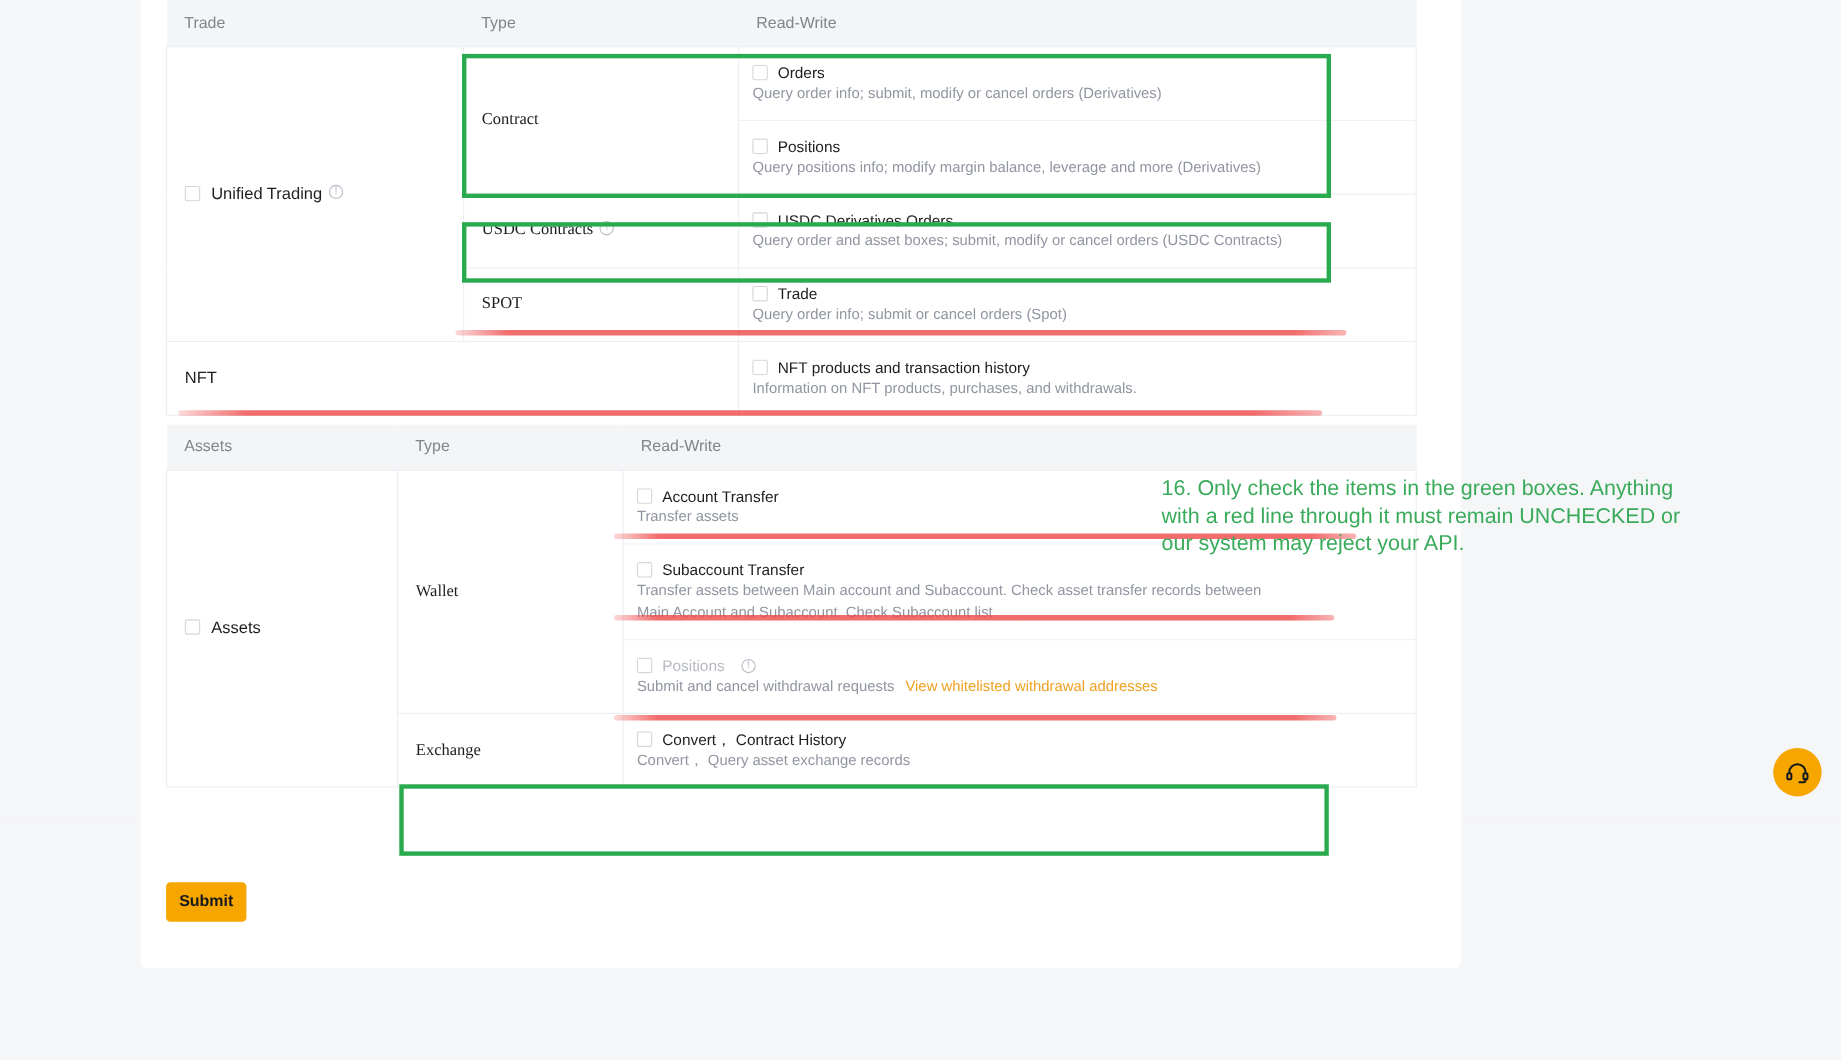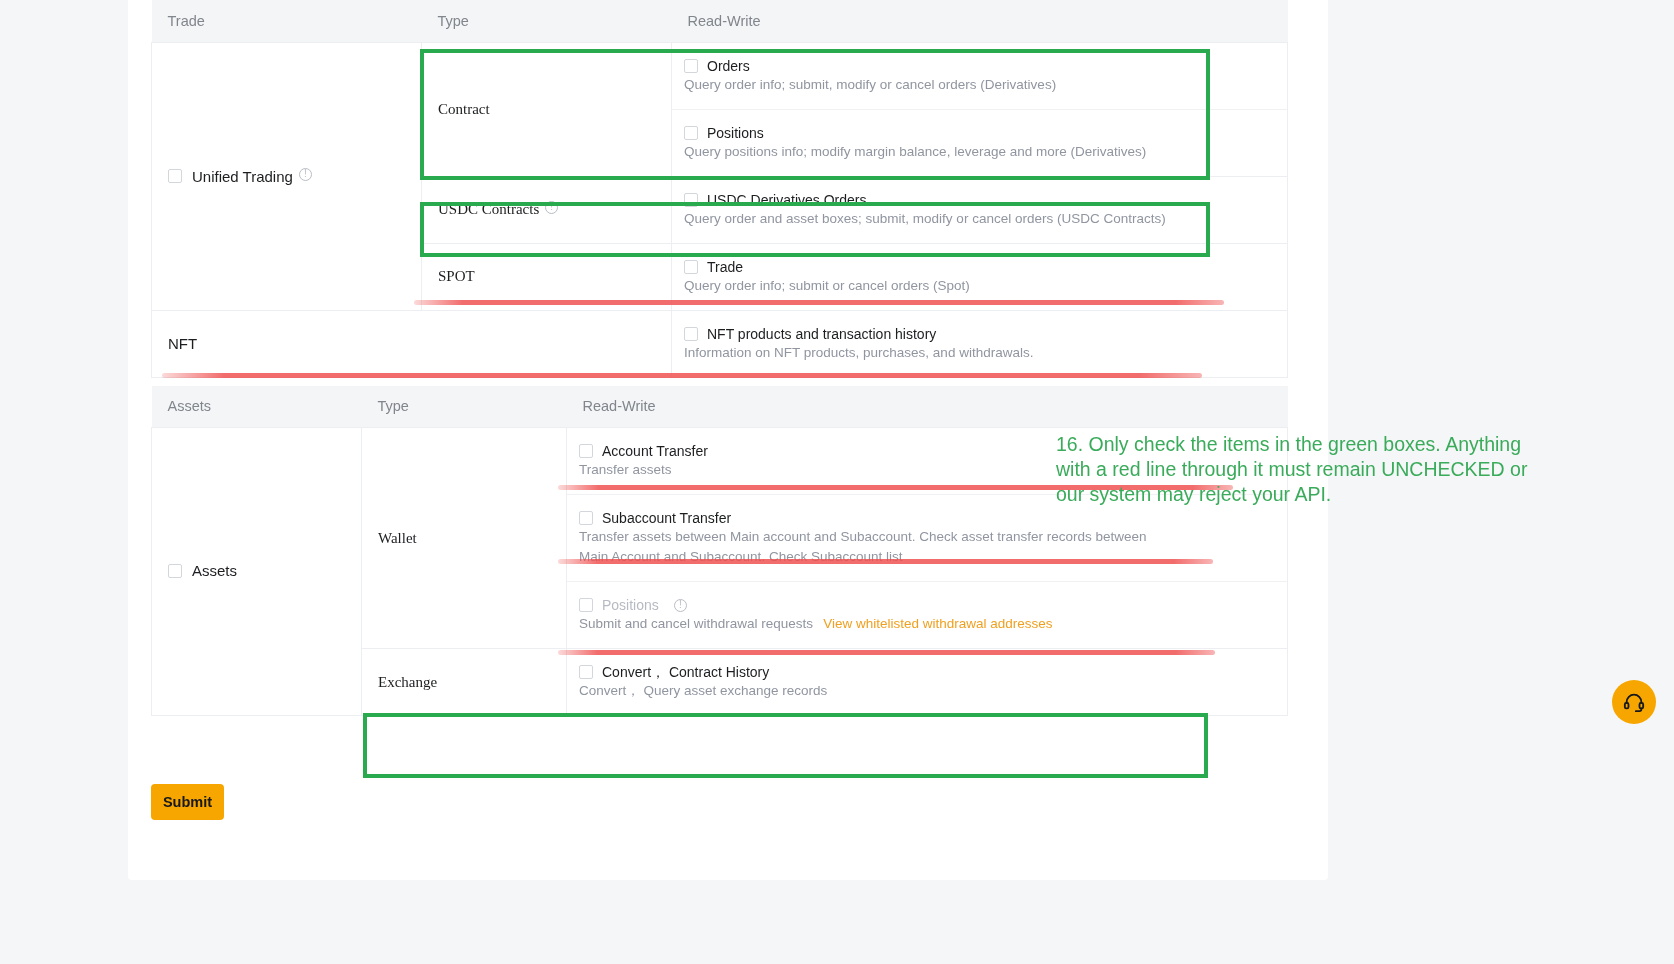--- a/index.html
+++ b/index.html
@@ -342,21 +342,21 @@
                   <span>Convert， Contract History</span>
                 </div>
                 <div class="rw-desc">Convert， Query asset exchange records</div>
               </div>
             </td>
           </tr>
         </tbody>
       </table>
     </div>
 
-    <button class="submit-btn" style="left:23px;top:794px">Submit</button>
+    <button class="submit-btn" style="left:23px;top:812px">Submit</button>
   </div>
 
   <div class="green-box" style="left:420px;top:49px;width:790px;height:131px"></div>
   <div class="green-box" style="left:420px;top:202px;width:790px;height:55px"></div>
   <div class="green-box" style="left:363px;top:713px;width:845px;height:65px"></div>
 
   <div class="red-line taper-l" style="left:414px;top:300px;width:810px"></div>
   <div class="red-line taper-l" style="left:162px;top:373px;width:1040px"></div>
   <div class="red-line taper-l" style="left:558px;top:485px;width:675px"></div>
   <div class="red-line taper-l" style="left:558px;top:559px;width:655px"></div>

